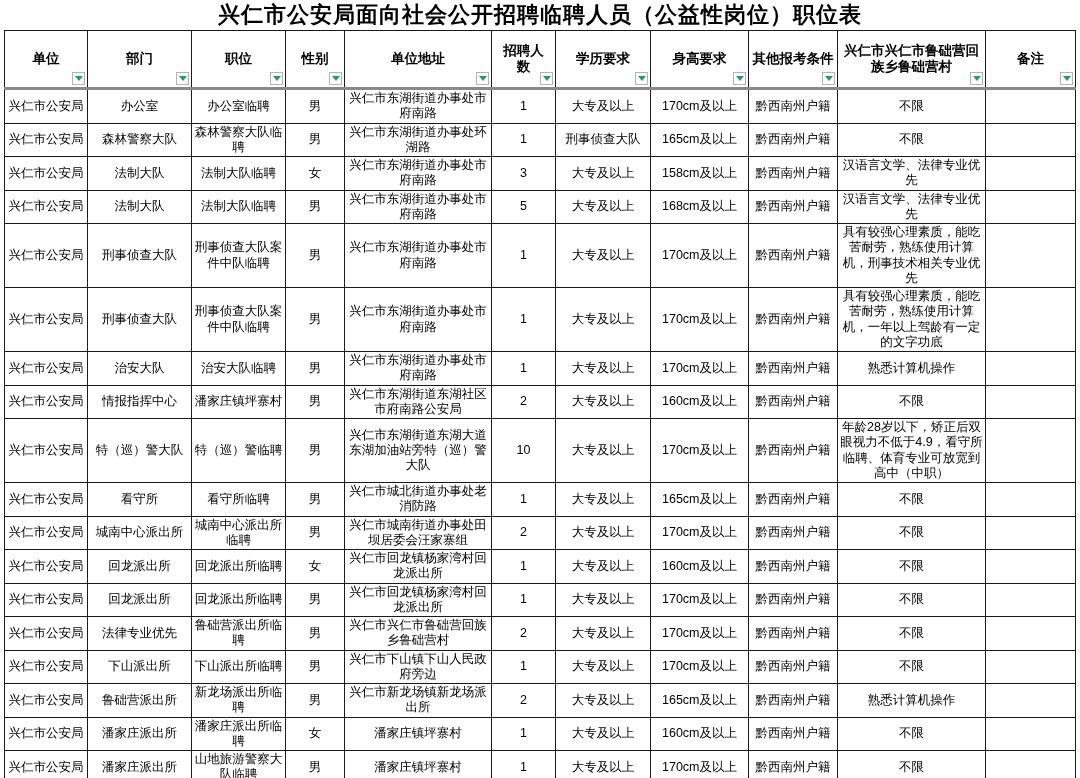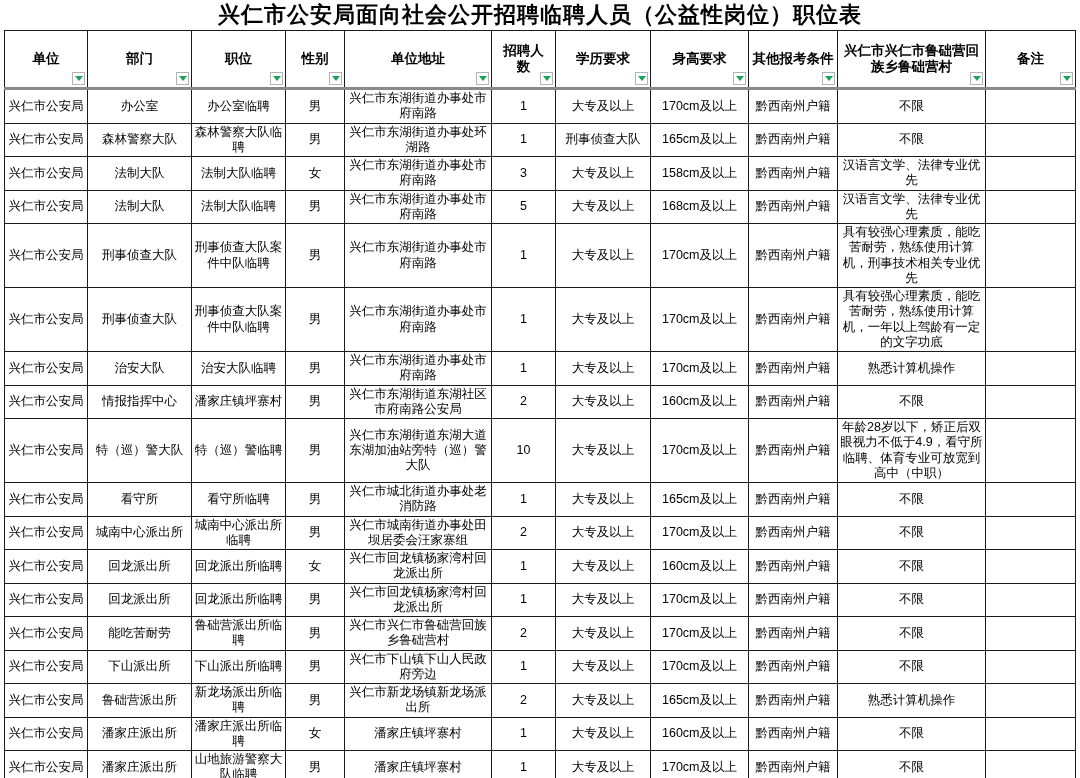--- a/index.html
+++ b/index.html
@@ -270,21 +270,21 @@
         <td>兴仁市回龙镇杨家湾村回龙派出所</td>
         <td>1</td>
         <td>大专及以上</td>
         <td>170cm及以上</td>
         <td>黔西南州户籍</td>
         <td>不限</td>
         <td></td>
       </tr>
       <tr style="height: 31px;">
         <td>兴仁市公安局</td>
-        <td>能吃苦耐劳</td>
+        <td>法律专业优先</td>
         <td>鲁础营派出所临聘</td>
         <td>男</td>
         <td>兴仁市兴仁市鲁础营回族乡鲁础营村</td>
         <td>2</td>
         <td>大专及以上</td>
         <td>170cm及以上</td>
         <td>黔西南州户籍</td>
         <td>不限</td>
         <td></td>
       </tr>

